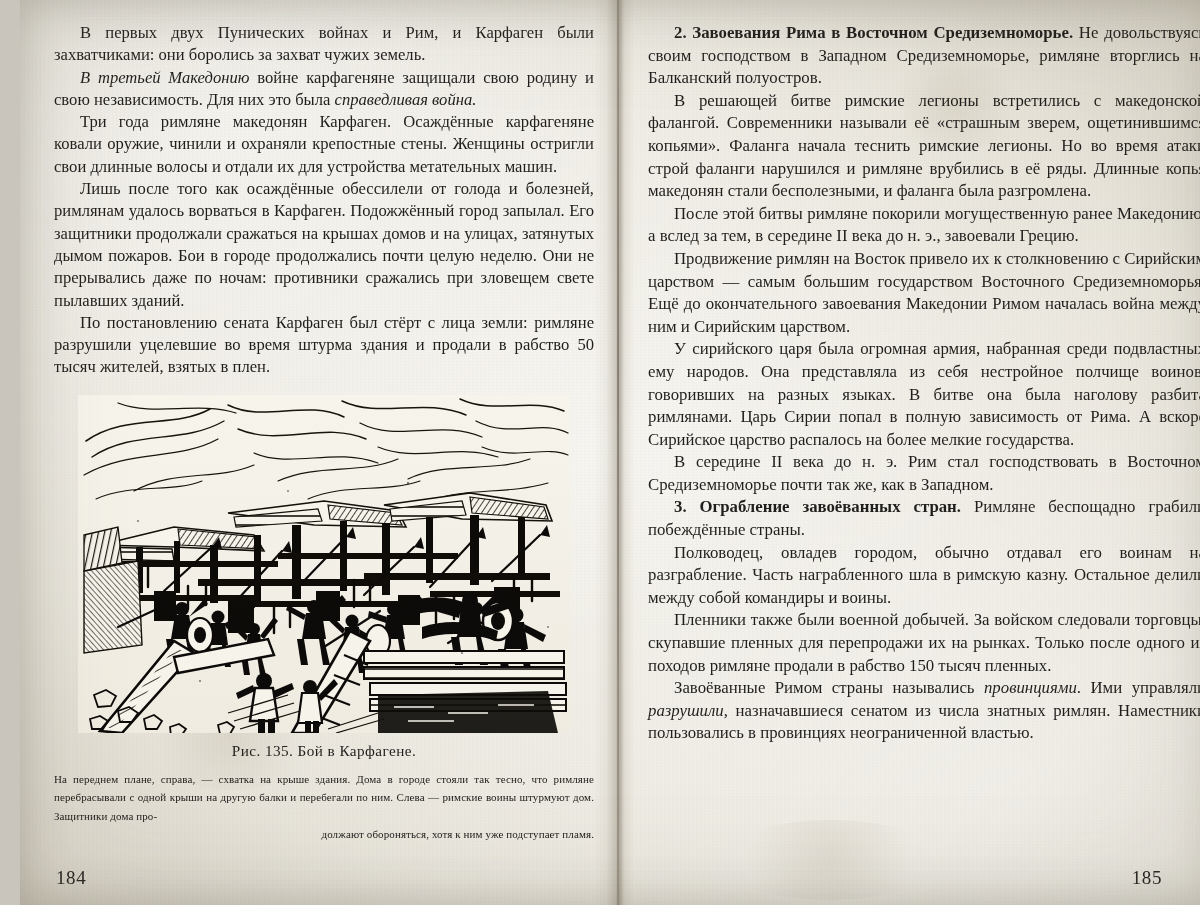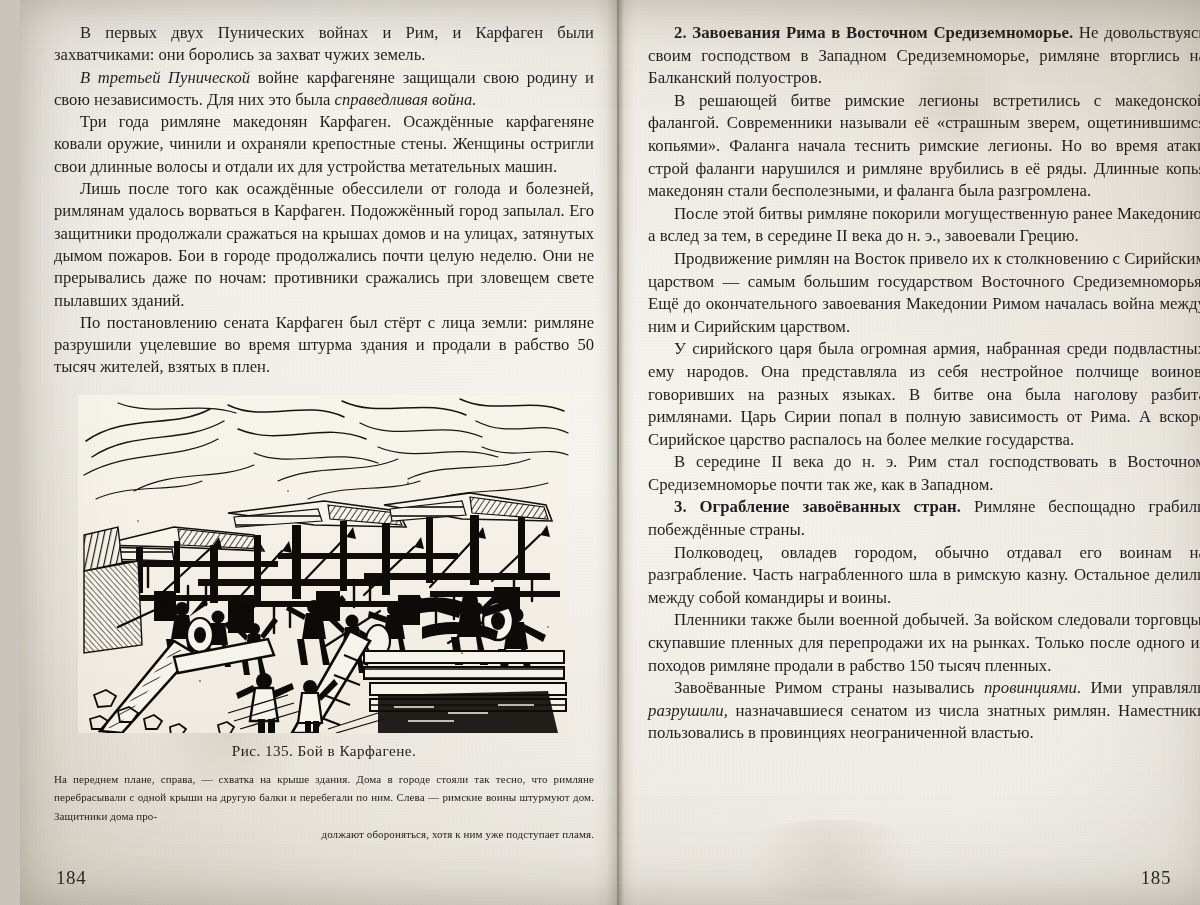--- a/index.html
+++ b/index.html
@@ -129,21 +129,21 @@
   
   .folio {
     position:absolute;
     bottom:16px;
     font-family:"Liberation Serif", "DejaVu Serif", serif;
     font-size:19px;
     color:#262421;
     letter-spacing:.6px;
   }
   .folio-left  { left:36px; }
-  .folio-right { right:49px; }
+  .folio-right { right:58px; }
 
   .spacer { flex:1 1 auto; }
 
   
   .blotch {
     position:absolute;
     border-radius:50%;
     pointer-events:none;
     background:radial-gradient(circle, rgba(168,156,132,.20) 0%, rgba(168,156,132,0) 70%);
   }
@@ -158,21 +158,21 @@
 
   <div class="blotch" style="left:860px;top:60px;width:150px;height:90px;"></div>
   <div class="blotch" style="left:120px;top:680px;width:180px;height:110px;"></div>
   <div class="blotch" style="left:700px;top:820px;width:220px;height:80px;"></div>
 
   <div class="page page-left">
 
     <div class="body-text">
       <div>
           <p class="para"><span>В первых двух Пунических войнах и Рим, и Карфаген были захватчиками: они боролись за захват чужих земель.</span></p>
-          <p class="para"><span class="it">В третьей Пунической</span><span> войне карфагеняне защищали свою родину и свою независимость. Для них это была </span><span class="it">справедливая война.</span></p>
+          <p class="para"><span class="it">В третьей Македонию</span><span> войне карфагеняне защищали свою родину и свою независимость. Для них это была </span><span class="it">справедливая война.</span></p>
           <p class="para"><span>Три года римляне македонян Карфаген. Осаждённые карфагеняне ковали оружие, чинили и охраняли крепостные стены. Женщины остригли свои длинные волосы и отдали их для устройства метательных машин.</span></p>
           <p class="para"><span>Лишь после того как осаждённые обессилели от голода и болезней, римлянам удалось ворваться в Карфаген. Подожжённый город запылал. Его защитники продолжали сражаться на крышах домов и на улицах, затянутых дымом пожаров. Бои в городе продолжались почти целую неделю. Они не прерывались даже по ночам: противники сражались при зловещем свете пылавших зданий.</span></p>
           <p class="para"><span>По постановлению сената Карфаген был стёрт с лица земли: римляне разрушили уцелевшие во время штурма здания и продали в рабство 50 тысяч жителей, взятых в плен.</span></p>
         </div>
     </div>
 
     <div class="figure">
 
       <div class="illus-frame">
         <svg viewBox="0 0 492 338" preserveAspectRatio="none">

